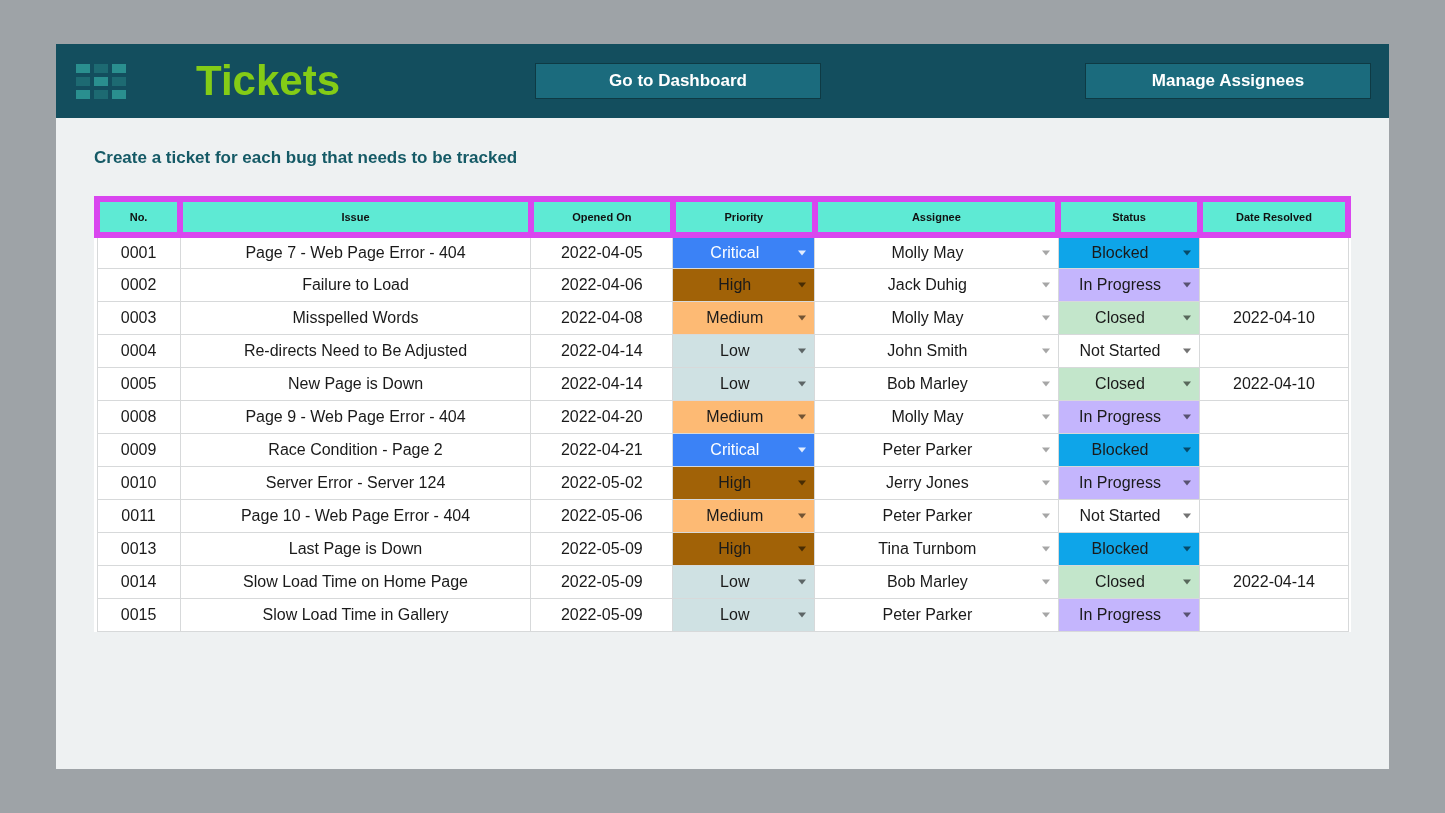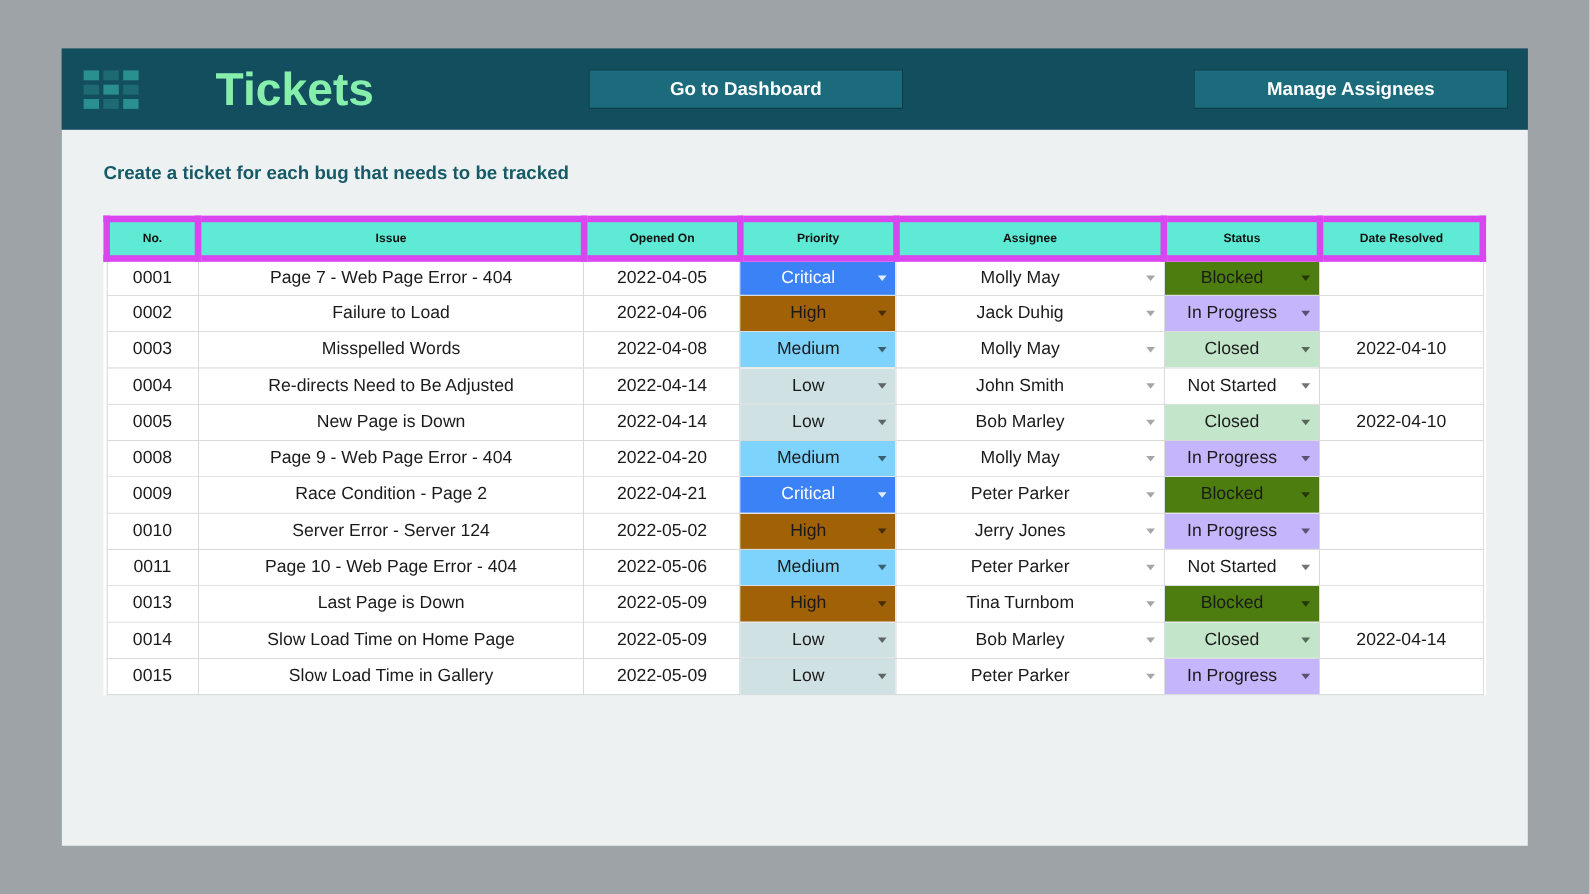--- a/index.html
+++ b/index.html
@@ -28,21 +28,21 @@
     display: grid;
     grid-template-columns: repeat(3, 14px);
     grid-template-rows: repeat(3, 9px);
     gap: 4px;
     margin-left: 2px;
     margin-right: 40px;
   }
   .logo span { background: #2a8f8f; }
   .logo span.dim { background: #1d6a72; }
   .title {
-    color: #86efac;
+    color: #84cc16;
     font-size: 42px;
     font-weight: 600;
     flex: 0 0 auto;
     margin-right: auto;
   }
   .hdr-btn {
     background: #1b6b7d;
     color: #fff;
     font-weight: 700;
     font-size: 17px;
@@ -107,24 +107,24 @@
     transform: translateY(-50%);
     width: 0; height: 0;
     border-left: 4px solid transparent;
     border-right: 4px solid transparent;
     border-top: 5px solid rgba(0,0,0,0.55);
     pointer-events: none;
   }
   .p-Critical { background: #3b82f6; color: #fff; }
   .p-Critical .dd-caret { border-top-color: rgba(255,255,255,0.85); }
   .p-High     { background: #a16207; }
-  .p-Medium   { background: #7dd3fc; }
+  .p-Medium   { background: #fdba74; }
   .p-Low      { background: #cfe1e3; }
 
-  .s-Blocked   { background: #4d7c0f; }
+  .s-Blocked   { background: #0ea5e9; }
   .s-InProgress{ background: #c4b5fd; }
   .s-Closed    { background: #c3e6cb; }
   .s-NotStarted{ background: #fff; }
 
   .a-cell .dd-caret { border-top-color: rgba(0,0,0,0.35); }
 </style>
 </head>
 <body>
 
 <div class="app-frame">

